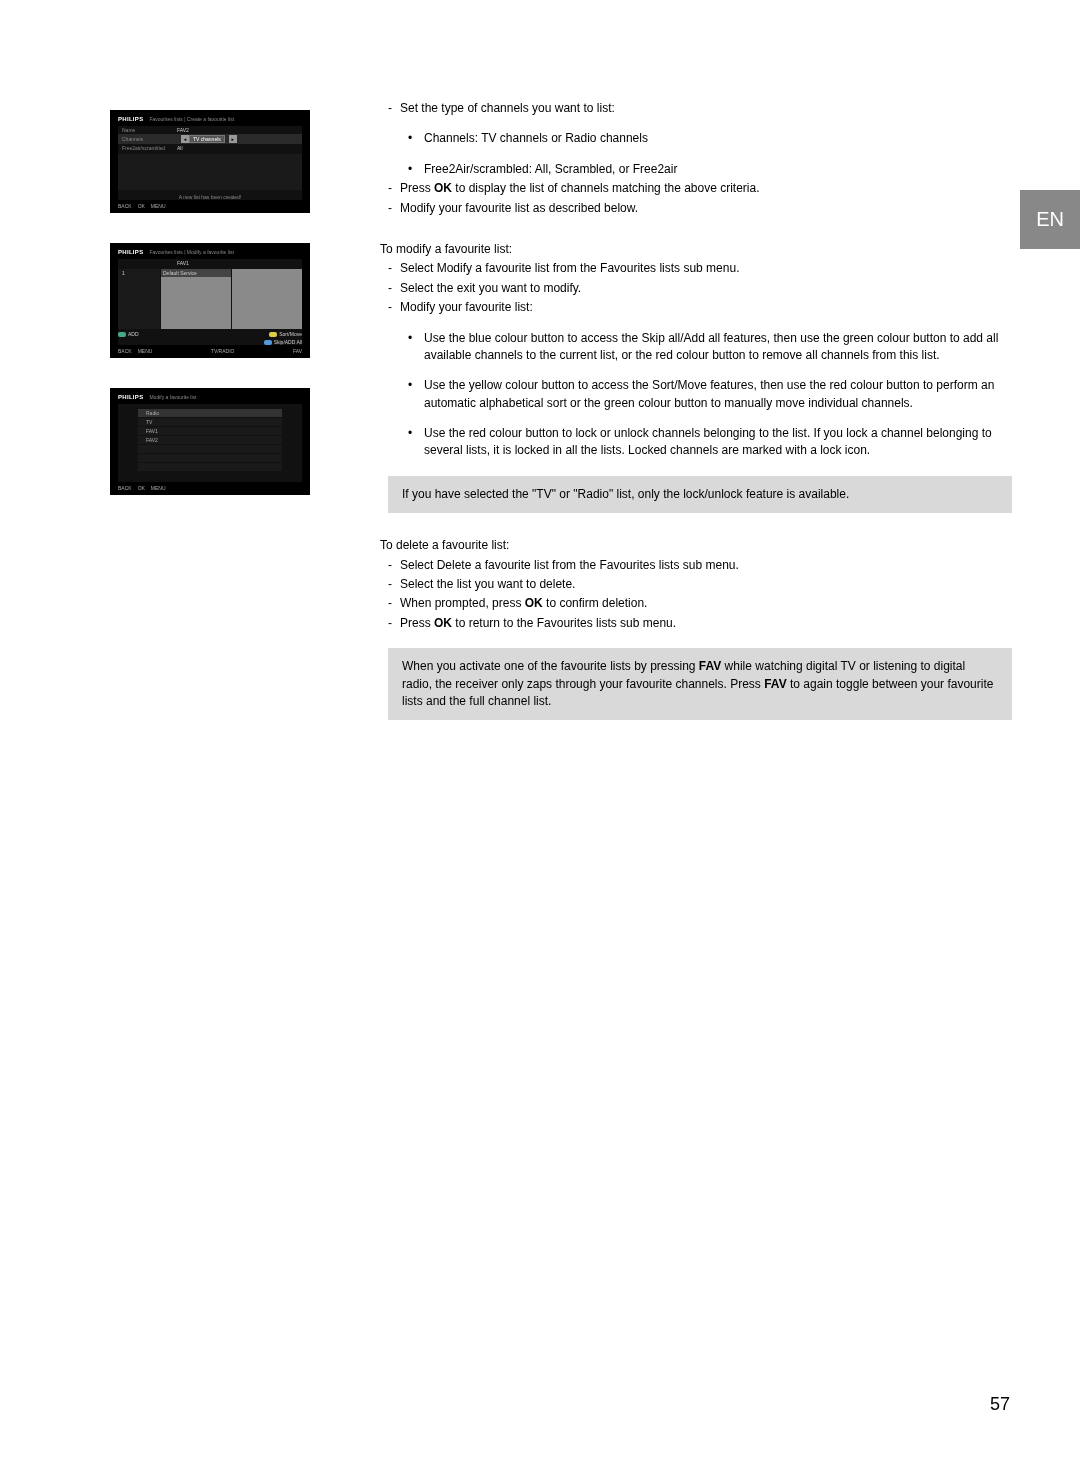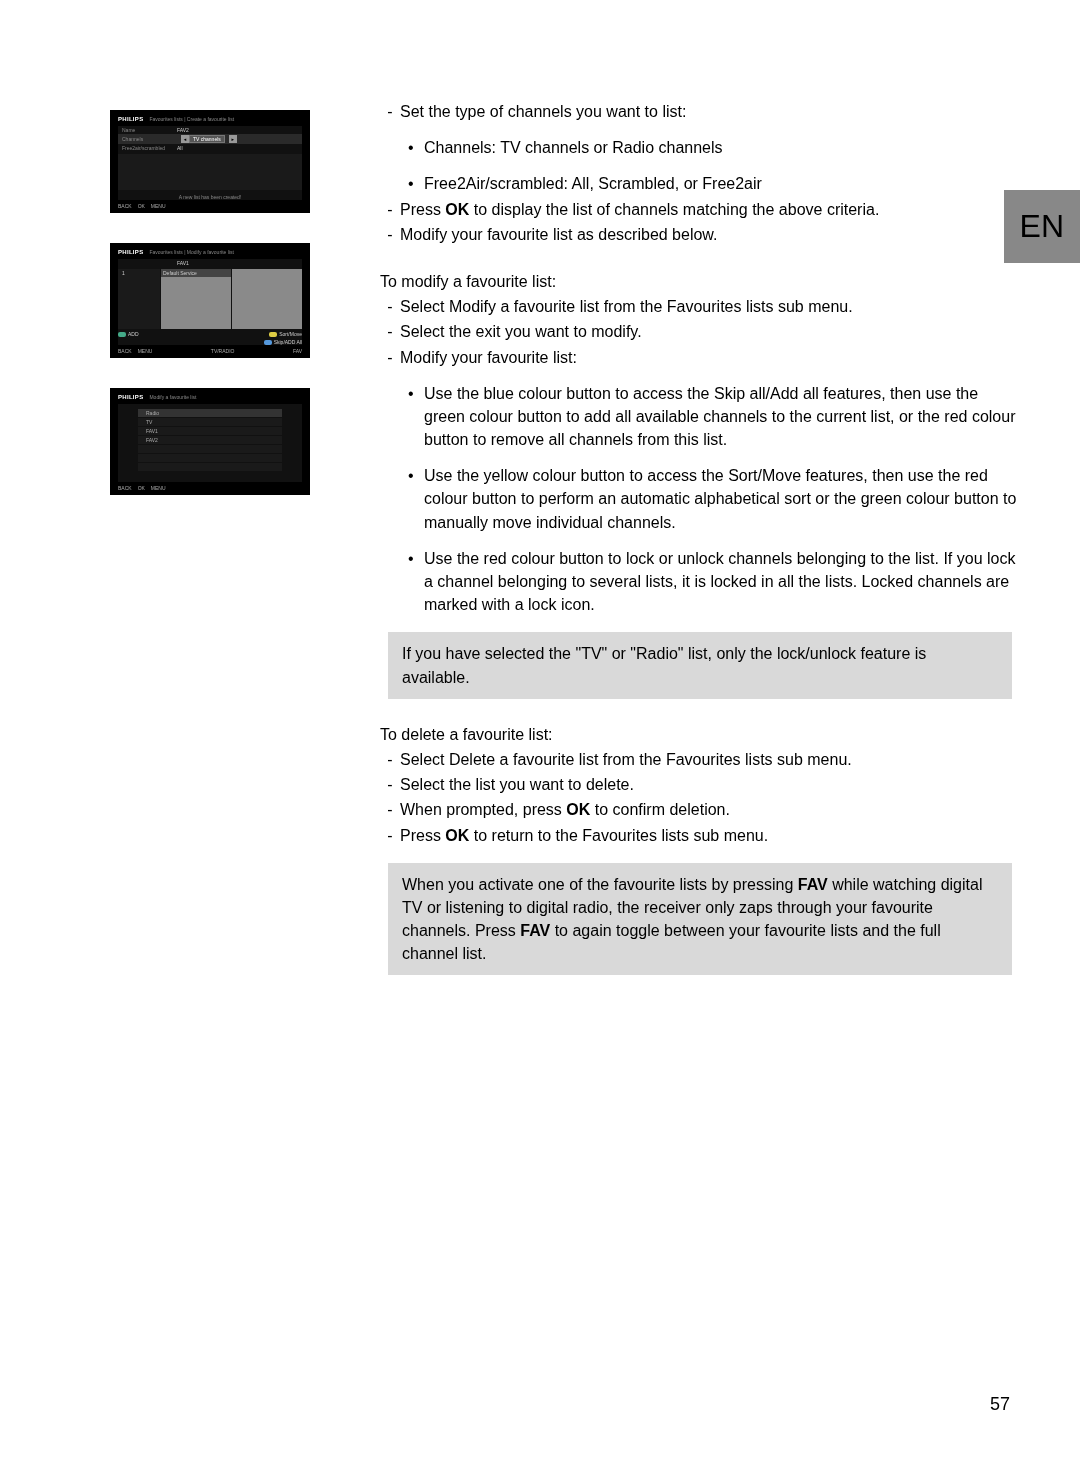--- a/index.html
+++ b/index.html
@@ -16,21 +16,21 @@
       display: flex;
       gap: 20px;
     }
     .left-col {
       width: 300px;
       flex-shrink: 0;
       padding-top: 10px;
     }
     .right-col {
       flex: 1;
-      font-size: 16px;
+      font-size: 12px;
       line-height: 1.45;
     }
     
     .screenshot {
       width: 200px;
       margin: 0 auto 30px;
       background: #000;
       font-size: 6px;
       color: #ccc;
       padding: 6px 8px 4px 8px;
@@ -66,22 +66,22 @@
     .chip.b { background: #59d; }
     .chip.y { background: #dc4; }
     .list-item { background: #1a1a1a; padding: 1px 8px; margin: 1px 0; font-size: 5px; color: #aaa; }
     .list-item.sel { background: #333; }
     
     .lang-tab {
       position: absolute;
       top: 190px;
       right: 0;
       background: #888;
-      color: #000000;
-      font-size: 32px;
+      color: #ffffff;
+      font-size: 20px;
       padding: 18px 16px;
     }
     
     .dash-item { display: flex; margin-bottom: 2px; }
     .dash-item::before { content: "-"; width: 20px; flex-shrink: 0; text-align: center; }
     .dash-item .content { flex: 1; }
     .bullet-item { display: flex; margin-left: 28px; margin-bottom: 2px; margin-top: 13px; }
     .bullet-item::before { content: "•"; width: 16px; flex-shrink: 0; }
     .bullet-item .content { flex: 1; }
     .section-heading { margin-top: 24px; margin-bottom: 2px; }

